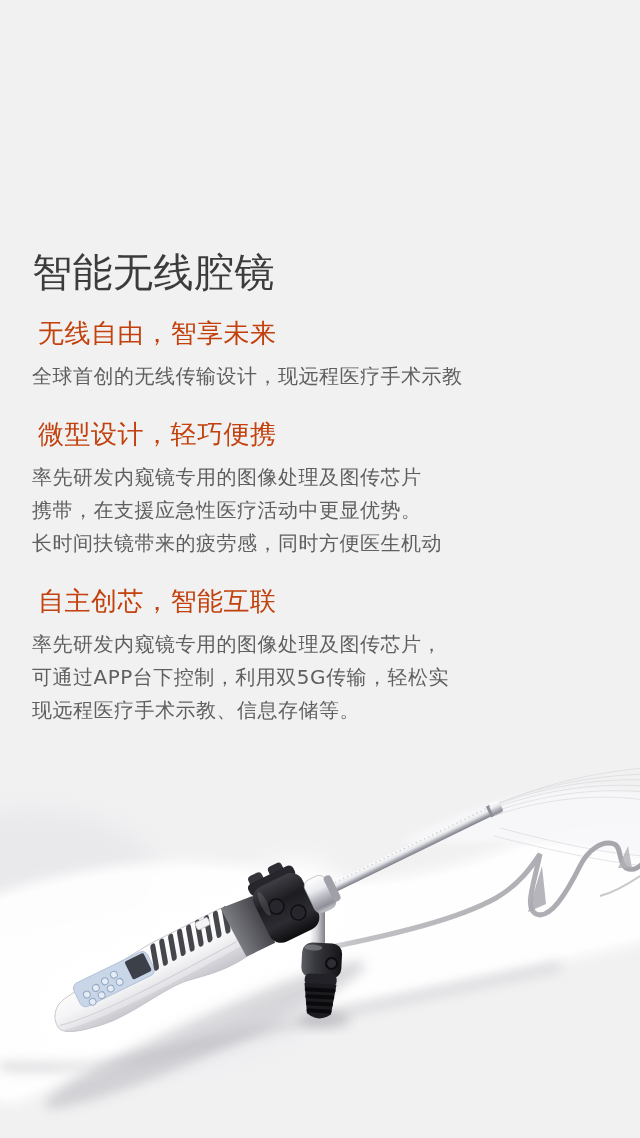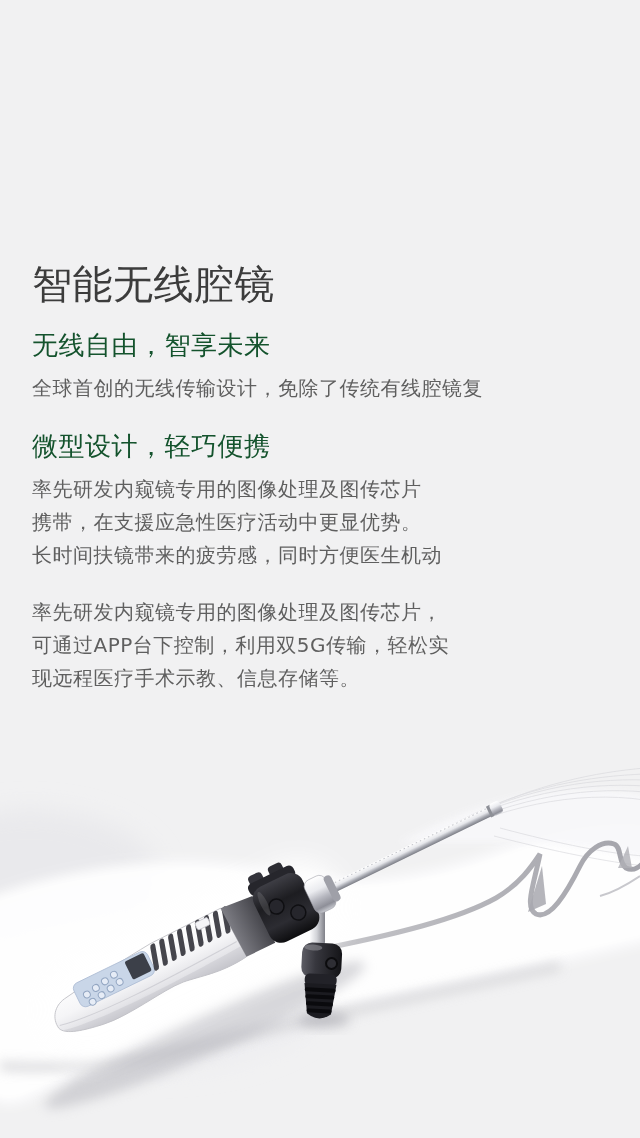--- a/index.html
+++ b/index.html
@@ -5,40 +5,40 @@
   html, body { margin: 0; padding: 0; }
   body {
     width: 640px; height: 1138px;
     background: #f1f1f2;
     position: relative;
     overflow: hidden;
     font-family: "DejaVu Sans", "Liberation Sans", sans-serif;
   }
   .content {
     position: absolute;
-    top: 16px; left: 0;
+    top: 4px; left: 0;
     width: 640px;
     padding: 248px 30px 0 32px;
     box-sizing: border-box;
   }
   .page-title {
     margin: 0;
     font-size: 40px;
     line-height: 1;
     font-weight: 500;
     color: #3c3c3c;
     letter-spacing: 0.5px;
   }
   .feature { margin-top: 24px; }
   .feature h2 {
-    margin: 0 0 10px 0;
+    margin: 0 0 10px 6px;
     font-size: 26px;
     line-height: 34px;
     font-weight: 400;
-    color: #14532d;
+    color: #c2410c;
     letter-spacing: 0.5px;
   }
   .feature p.line {
     margin: 0;
     font-size: 20px;
     line-height: 33px;
     font-weight: 400;
     color: #5f5f5f;
     letter-spacing: 0.5px;
     white-space: nowrap;
@@ -50,31 +50,32 @@
   }
 </style>
 </head>
 <body>
 
 <div class="content">
   <h1 class="page-title">智能无线腔镜</h1>
 
   <section class="feature">
     <h2>无线自由，智享未来</h2>
-    <p class="line">全球首创的无线传输设计，免除了传统有线腔镜复</p>
+    <p class="line">全球首创的无线传输设计，现远程医疗手术示教</p>
   </section>
 
   <section class="feature">
     <h2>微型设计，轻巧便携</h2>
     <p class="line">率先研发内窥镜专用的图像处理及图传芯片</p>
     <p class="line">携带，在支援应急性医疗活动中更显优势。</p>
     <p class="line">长时间扶镜带来的疲劳感，同时方便医生机动</p>
   </section>
 
   <section class="feature">
+    <h2>自主创芯，智能互联</h2>
     <p class="line">率先研发内窥镜专用的图像处理及图传芯片，</p>
     <p class="line">可通过APP台下控制，利用双5G传输，轻松实</p>
     <p class="line">现远程医疗手术示教、信息存储等。</p>
   </section>
 </div>
 
 <svg class="product-figure" viewBox="0 748 640 390" width="640" height="390" xmlns="http://www.w3.org/2000/svg">
   <defs>
     <filter id="blur12" x="-40%" y="-40%" width="180%" height="180%">
         <feGaussianBlur stdDeviation="12"></feGaussianBlur>

